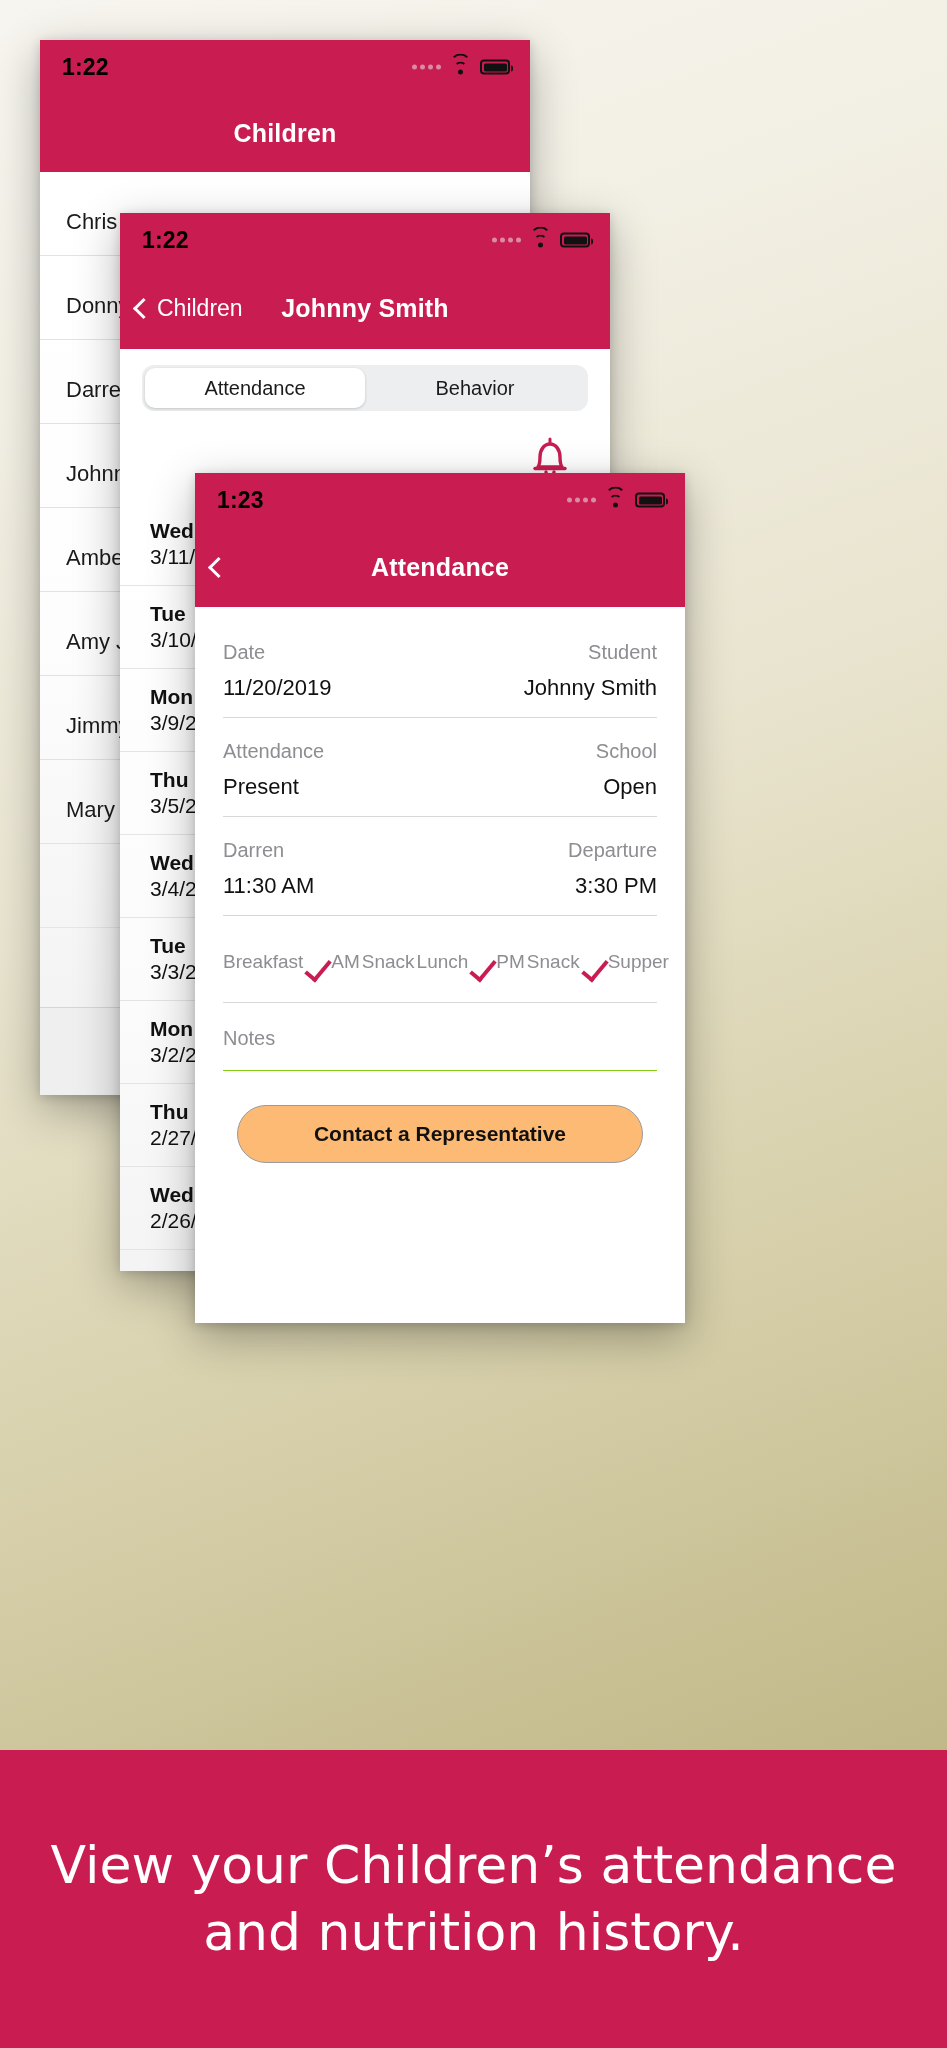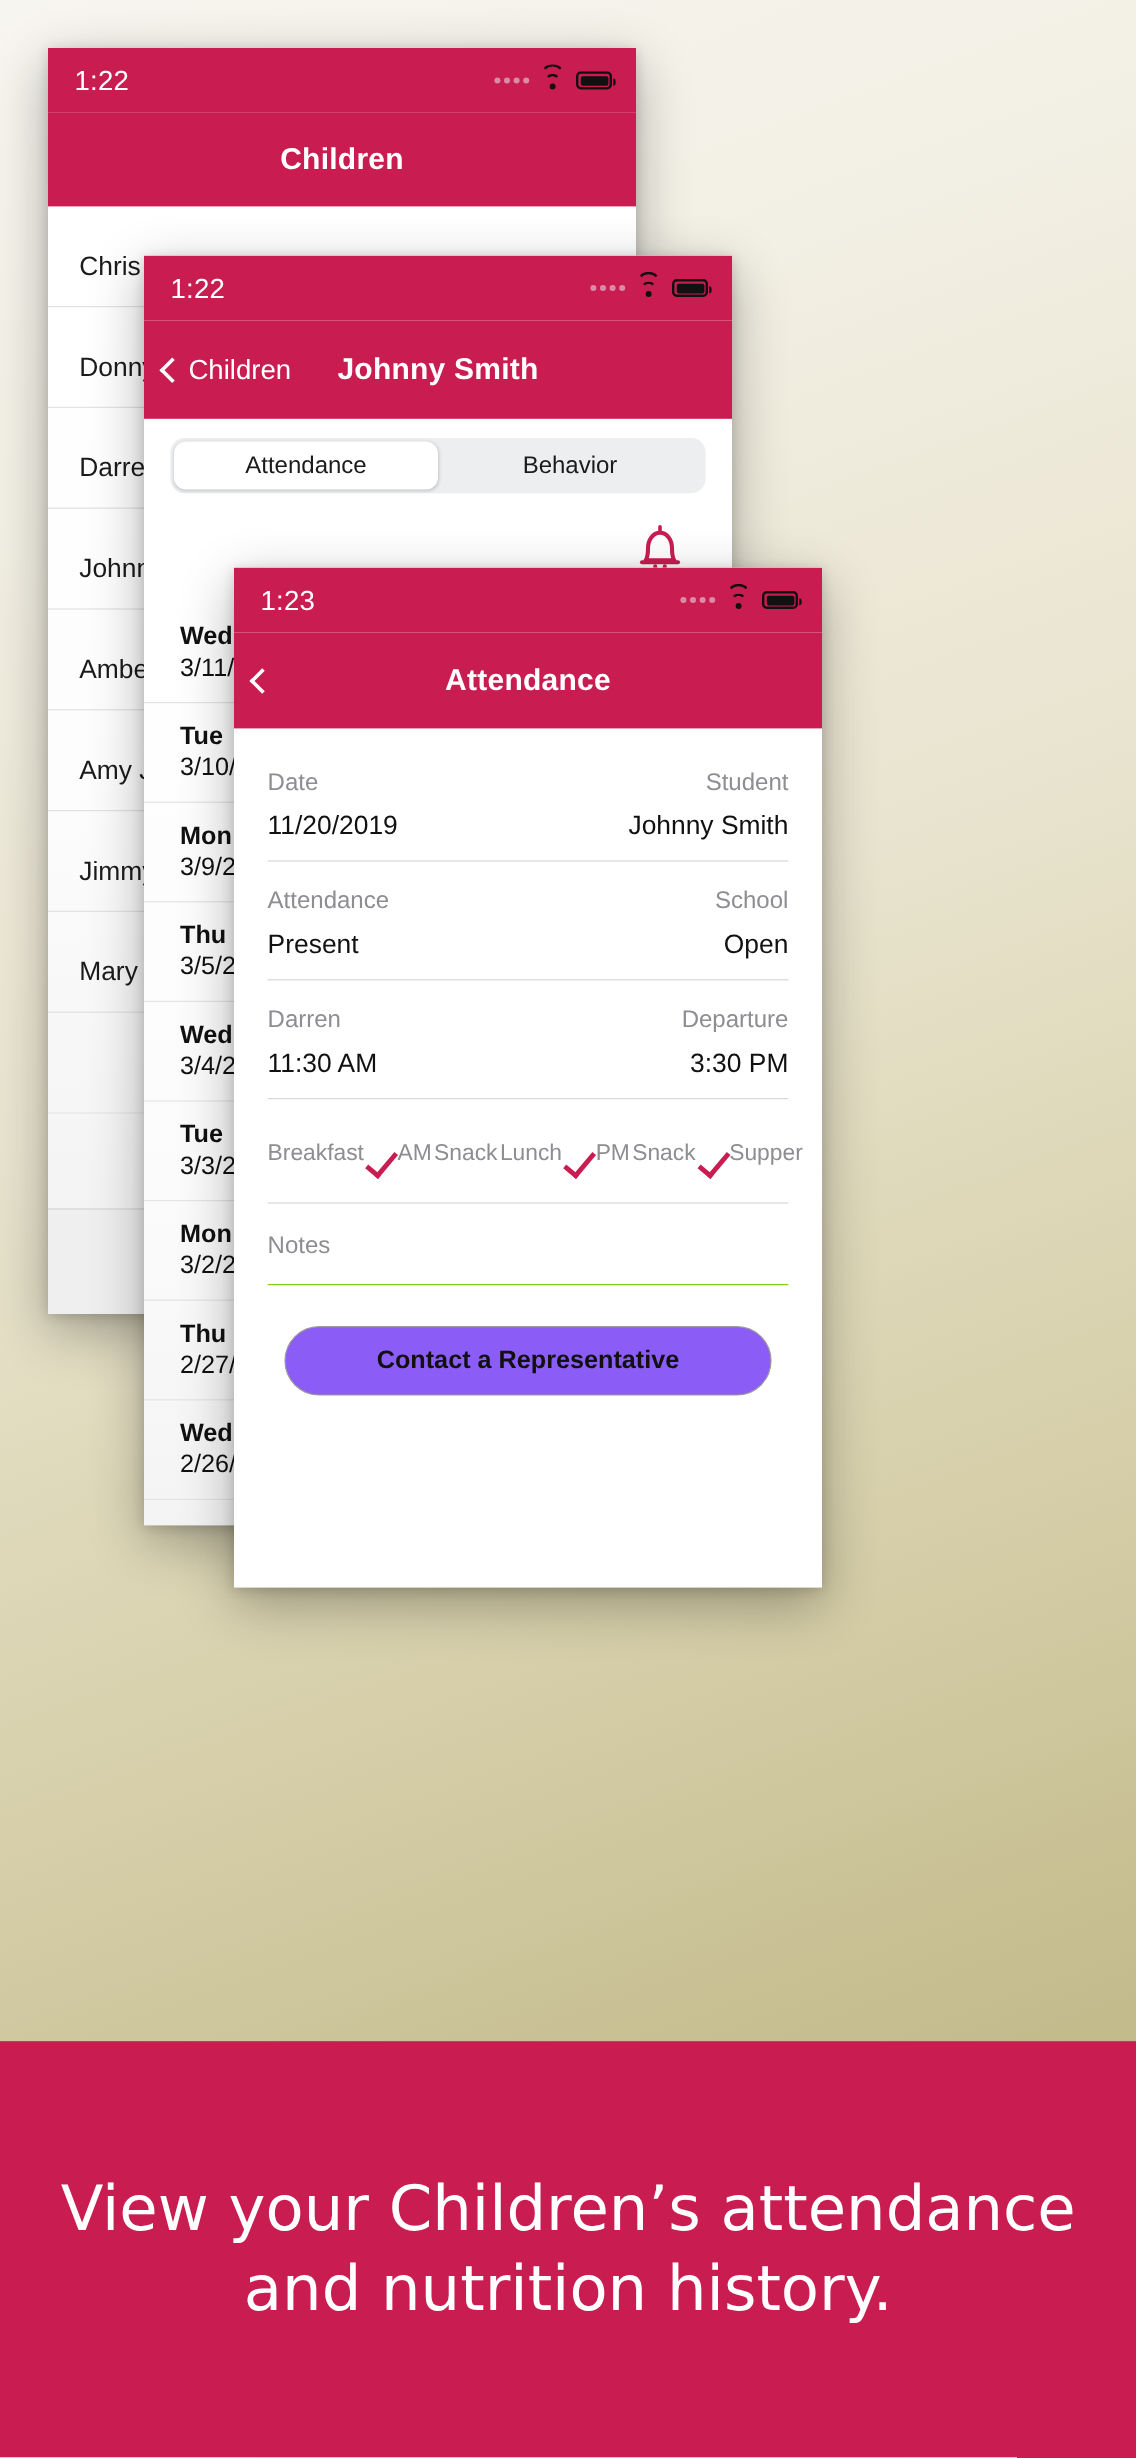--- a/index.html
+++ b/index.html
@@ -22,21 +22,21 @@
     box-shadow: 0 14px 42px rgba(0,0,0,0.30), 0 2px 10px rgba(0,0,0,0.16);
   }
   .statusbar {
     height: 54px;
     display: flex;
     align-items: center;
     padding: 0 22px;
     position: relative;
   }
   .statusbar .clock {
-    font-size: 23px; font-weight: normal; color: #ffffff;
+    font-size: 23px; font-weight: bold; color: #000000;
     letter-spacing: 0.2px;
   }
   .status-icons {
     position: absolute; right: 20px; top: 50%;
     transform: translateY(-50%);
     display: flex; align-items: center; gap: 9px;
   }
   .dots { display:flex; align-items:center; gap:3px; }
   .dots i { display:block; width:5px; height:5px; border-radius:50%; background:#d98ca6; }
   .wifi { position: relative; width: 21px; height: 15px; }
@@ -151,26 +151,26 @@
   .check {
     width: 26px; height: 14px;
     border-left: 4px solid #c91d52; border-bottom: 4px solid #c91d52;
     transform: rotate(-50deg);
   }
   .notes-row { padding: 24px 0 20px 0; border-bottom: 1px solid #84cc16; }
   .cta-wrap { padding: 34px 14px 0 14px; display:flex; justify-content:center; }
   .cta {
     width: 100%; height: 58px; border: 1.6px solid #9a9a9e; border-radius: 29px;
     display:flex; align-items:center; justify-content:center;
-    font-size: 21px; font-weight: bold; color:#111; background:#8b5cf6;
+    font-size: 21px; font-weight: bold; color:#111; background:#fdba74;
   }
 
   
   #banner {
-    position:absolute; left:0; right:0; bottom:0; height: 347px;
+    position:absolute; left:0; right:0; bottom:0; height: 298px;
     background:#c91d52;
     display:flex; align-items:center; justify-content:center;
     text-align:center;
   }
   #banner .btxt {
     color:#fff; font-size: 52px; line-height: 1.28;
     font-family: "DejaVu Sans", sans-serif;
     font-weight: 400;
     padding: 0 40px;
   }

